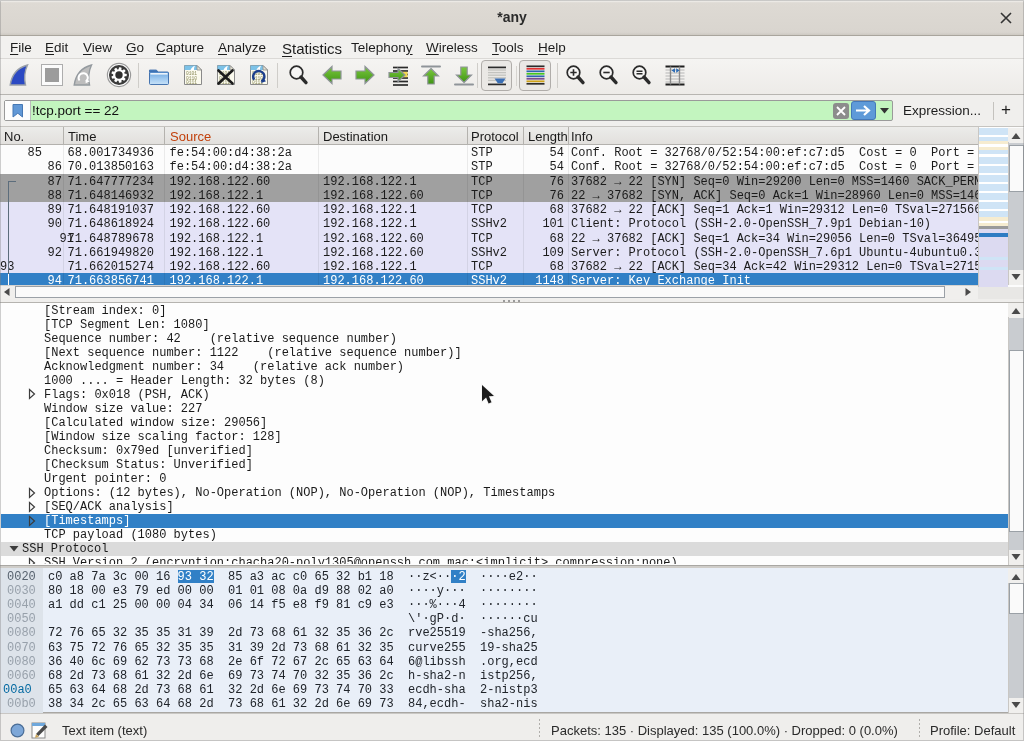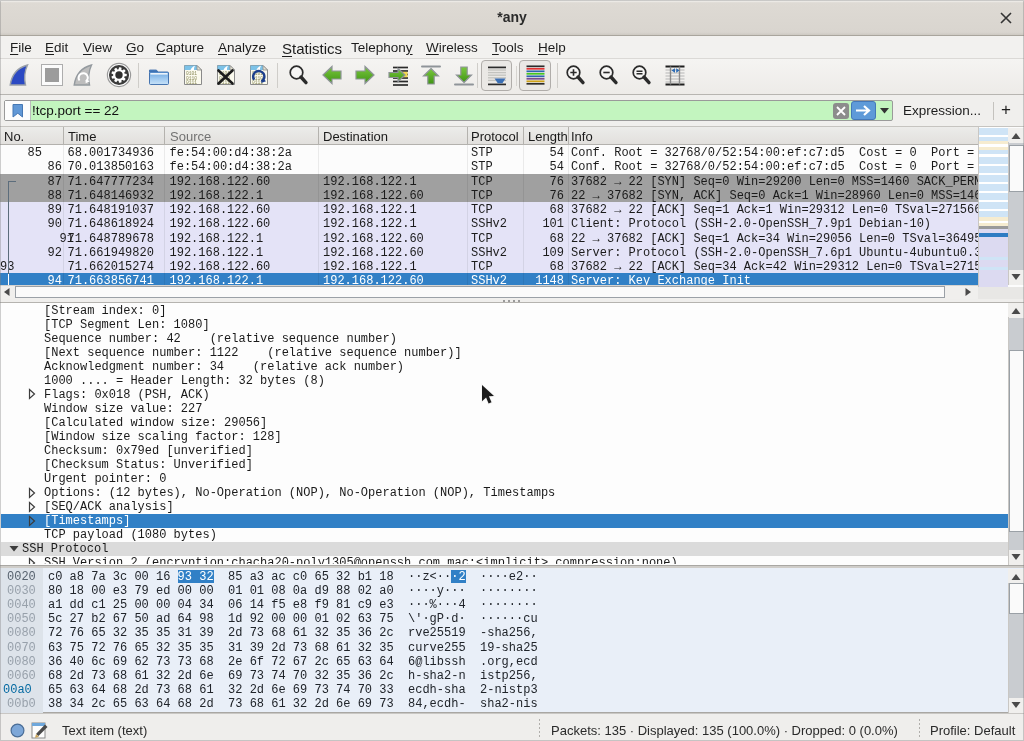--- a/index.html
+++ b/index.html
@@ -229,21 +229,21 @@
 <svg class="abs" style="left:879px;top:107px" width="12" height="8">
       <path d="M1,1 L5.5,6.5 L10,1 Z" fill="#333"></path>
     </svg>
 <div class="abs" style="left:903px;top:103px;font-size:13.5px;color:#1d1d1d">Expression...</div>
 <div class="abs" style="left:993px;top:102px;width:1px;height:18px;background:#c4c2be"></div>
 <div class="abs" style="left:1001px;top:100px;font-size:17px;color:#1d1d1d">+</div>
 <div class="abs" style="left:0;top:127px;width:1024px;height:172px;background:#fcfcfc"></div>
 <div class="abs" style="left:0;top:127px;width:978px;height:18px;background:linear-gradient(#ececea,#e2e0dd);border-bottom:1px solid #b3b1ad"></div>
 <div class="abs" style="left:4px;top:129px;font-size:13px;color:#1a1a1a">No.</div>
 <div class="abs" style="left:68px;top:129px;font-size:13px;color:#1a1a1a">Time</div>
-<div class="abs" style="left:170px;top:129px;font-size:13px;color:#737373">Source</div>
+<div class="abs" style="left:170px;top:129px;font-size:13px;color:#c2410c">Source</div>
 <div class="abs" style="left:323px;top:129px;font-size:13px;color:#1a1a1a">Destination</div>
 <div class="abs" style="left:471px;top:129px;font-size:13px;color:#1a1a1a">Protocol</div>
 <div class="abs" style="left:528px;top:129px;font-size:13px;color:#1a1a1a">Length</div>
 <div class="abs" style="left:571px;top:129px;font-size:13px;color:#1a1a1a">Info</div>
 <div class="abs" style="left:63px;top:127px;width:1px;height:18px;background:#b4b2ae"></div>
 <div class="abs" style="left:164px;top:127px;width:1px;height:18px;background:#b4b2ae"></div>
 <div class="abs" style="left:318px;top:127px;width:1px;height:18px;background:#b4b2ae"></div>
 <div class="abs" style="left:467px;top:127px;width:1px;height:18px;background:#b4b2ae"></div>
 <div class="abs" style="left:523px;top:127px;width:1px;height:18px;background:#b4b2ae"></div>
 <div class="abs" style="left:568px;top:127px;width:1px;height:18px;background:#b4b2ae"></div>
@@ -456,21 +456,20 @@
 <span class="mono abs" style="left:7px;top:569.50px;color:#57626e">0020</span>
     <span class="mono abs" style="left:48px;top:569.50px;color:#20242a">c0 a8 7a 3c 00 16 93 32  85 a3 ac c0 65 32 b1 18</span>
     <span class="mono abs" style="left:408px;top:569.50px;color:#20242a">··z&lt;···2  ····e2··</span>
 <span class="mono abs" style="left:7px;top:583.70px;color:#98a1ab">0030</span>
     <span class="mono abs" style="left:48px;top:583.70px;color:#20242a">80 18 00 e3 79 ed 00 00  01 01 08 0a d9 88 02 a0</span>
     <span class="mono abs" style="left:408px;top:583.70px;color:#20242a">····y···  ········</span>
 <span class="mono abs" style="left:7px;top:597.90px;color:#98a1ab">0040</span>
     <span class="mono abs" style="left:48px;top:597.90px;color:#20242a">a1 dd c1 25 00 00 04 34  06 14 f5 e8 f9 81 c9 e3</span>
     <span class="mono abs" style="left:408px;top:597.90px;color:#20242a">···%···4  ········</span>
 <span class="mono abs" style="left:7px;top:612.10px;color:#98a1ab">0050</span>
-    <span class="mono abs" style="left:48px;top:612.10px;color:#20242a">5c 27 b2 67 50 ad 64 98  1d 92 00 00 01 02 63 75</span>
     <span class="mono abs" style="left:408px;top:612.10px;color:#20242a">\'·gP·d·  ······cu</span>
 <span class="mono abs" style="left:7px;top:626.30px;color:#98a1ab">0080</span>
     <span class="mono abs" style="left:48px;top:626.30px;color:#20242a">72 76 65 32 35 35 31 39  2d 73 68 61 32 35 36 2c</span>
     <span class="mono abs" style="left:408px;top:626.30px;color:#20242a">rve25519  -sha256,</span>
 <span class="mono abs" style="left:7px;top:640.50px;color:#98a1ab">0070</span>
     <span class="mono abs" style="left:48px;top:640.50px;color:#20242a">63 75 72 76 65 32 35 35  31 39 2d 73 68 61 32 35</span>
     <span class="mono abs" style="left:408px;top:640.50px;color:#20242a">curve255  19-sha25</span>
 <span class="mono abs" style="left:7px;top:654.70px;color:#98a1ab">0080</span>
     <span class="mono abs" style="left:48px;top:654.70px;color:#20242a">36 40 6c 69 62 73 73 68  2e 6f 72 67 2c 65 63 64</span>
     <span class="mono abs" style="left:408px;top:654.70px;color:#20242a">6@libssh  .org,ecd</span>

